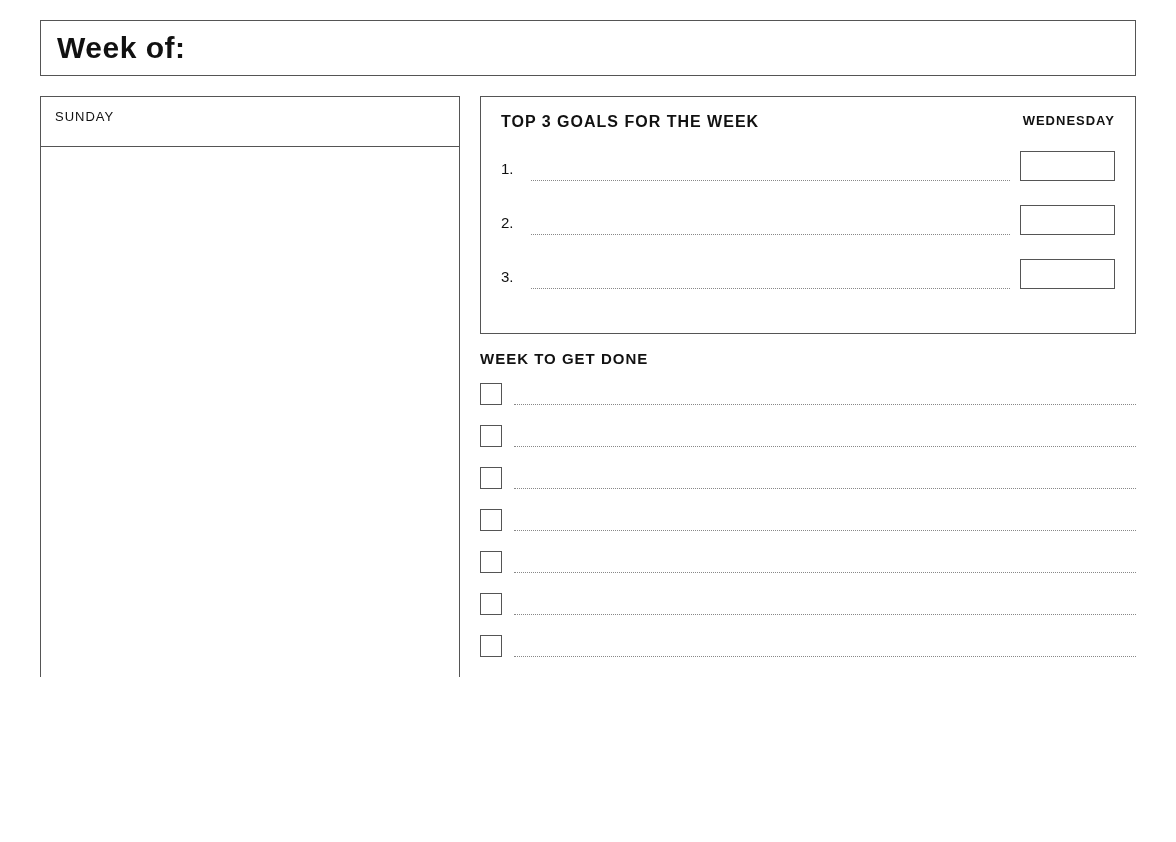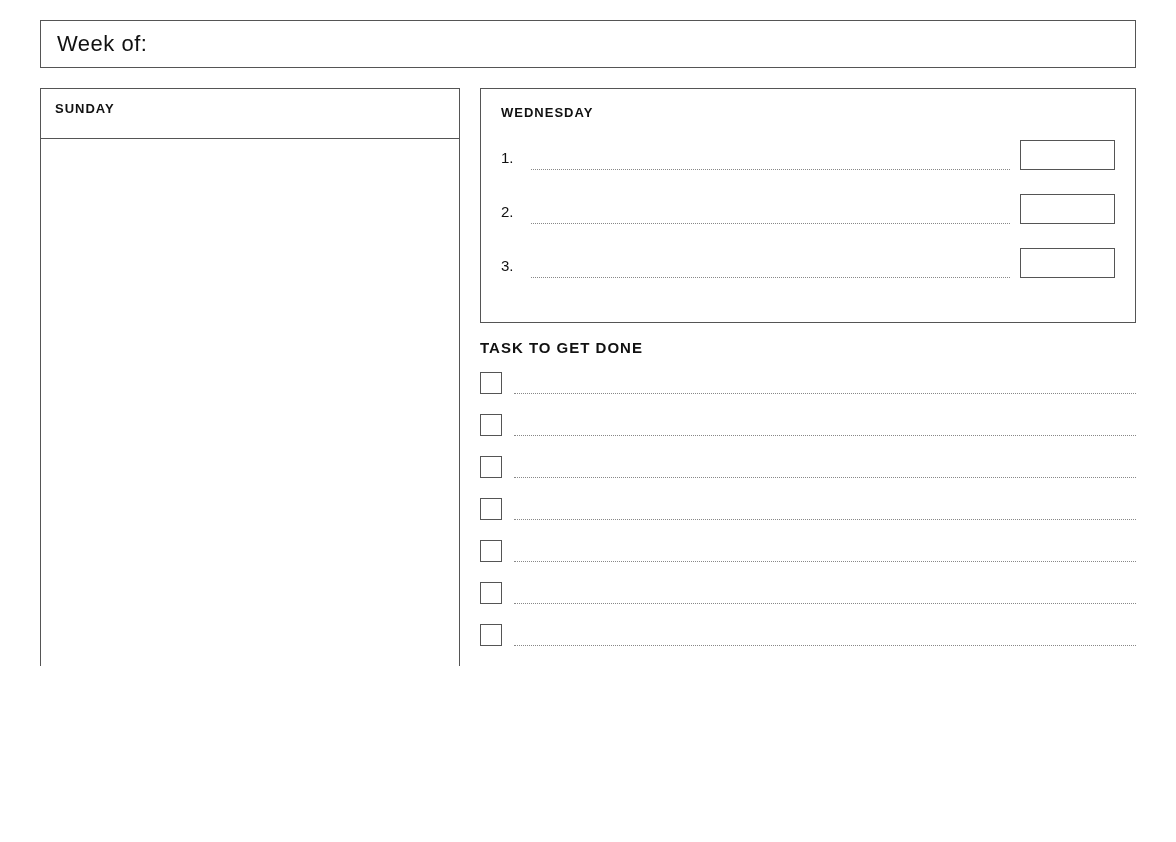--- a/index.html
+++ b/index.html
@@ -25,22 +25,22 @@
 
     
     .week-of-container {
       border: 1.5px solid #555;
       padding: 10px 16px;
       margin-bottom: 20px;
       width: 100%;
     }
 
     .week-of-label {
-      font-size: 22px;
-      font-weight: normal;
+      font-size: 30px;
+      font-weight: bold;
       letter-spacing: 0.5px;
     }
 
     
     .main-layout {
       display: flex;
       width: 100%;
       gap: 0;
     }
 
@@ -58,21 +58,21 @@
       min-height: 170px;
     }
 
     .day-block:last-child {
       border-bottom: 1.5px solid #555;
       min-height: 50px;
     }
 
     .day-label {
       font-size: 13px;
-      font-weight: bold;
+      font-weight: normal;
       letter-spacing: 1px;
       text-transform: uppercase;
     }
 
     
     .right-column {
       flex: 1;
       padding: 0 0 0 20px;
     }
 
@@ -176,20 +176,21 @@
     <div class="left-column">
       <div class="day-block">
         <span class="day-label">SUNDAY</span>
       </div>
     </div>
 
     <div class="right-column">
 
       <div class="goals-section">
         <div class="goals-header">
+          <span class="goals-title">TOP 3 GOALS FOR THE WEEK</span>
           <span class="progress-label">WEDNESDAY</span>
         </div>
 
         <div class="goal-row">
           <span class="goal-number">1.</span>
           <div class="goal-line-container"></div>
           <div class="goal-progress-box"></div>
         </div>
 
         <div class="goal-row">
@@ -199,21 +200,21 @@
         </div>
 
         <div class="goal-row">
           <span class="goal-number">3.</span>
           <div class="goal-line-container"></div>
           <div class="goal-progress-box"></div>
         </div>
       </div>
 
       <div class="tasks-section">
-        <div class="tasks-title">TASK TO GET DONE</div>
+        <div class="tasks-title">WEEK TO GET DONE</div>
 
         <div class="task-row">
           <div class="task-checkbox"></div>
           <div class="task-line"></div>
         </div>
 
         <div class="task-row">
           <div class="task-checkbox"></div>
           <div class="task-line"></div>
         </div>

